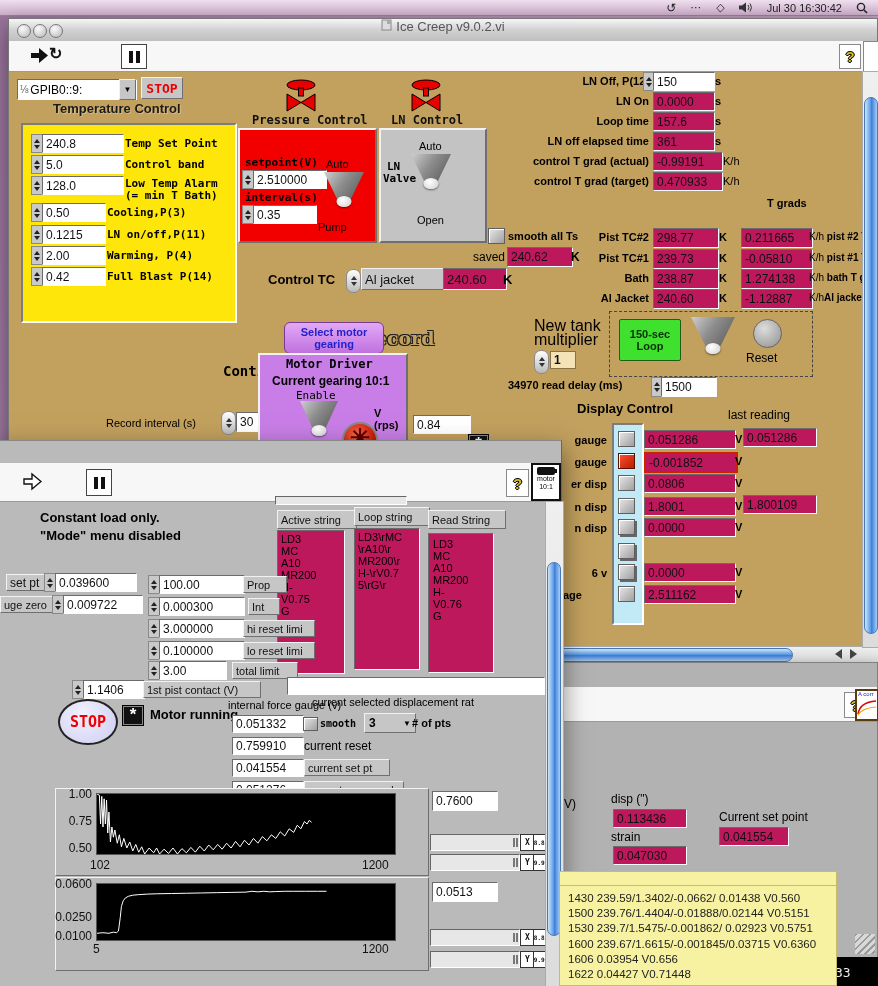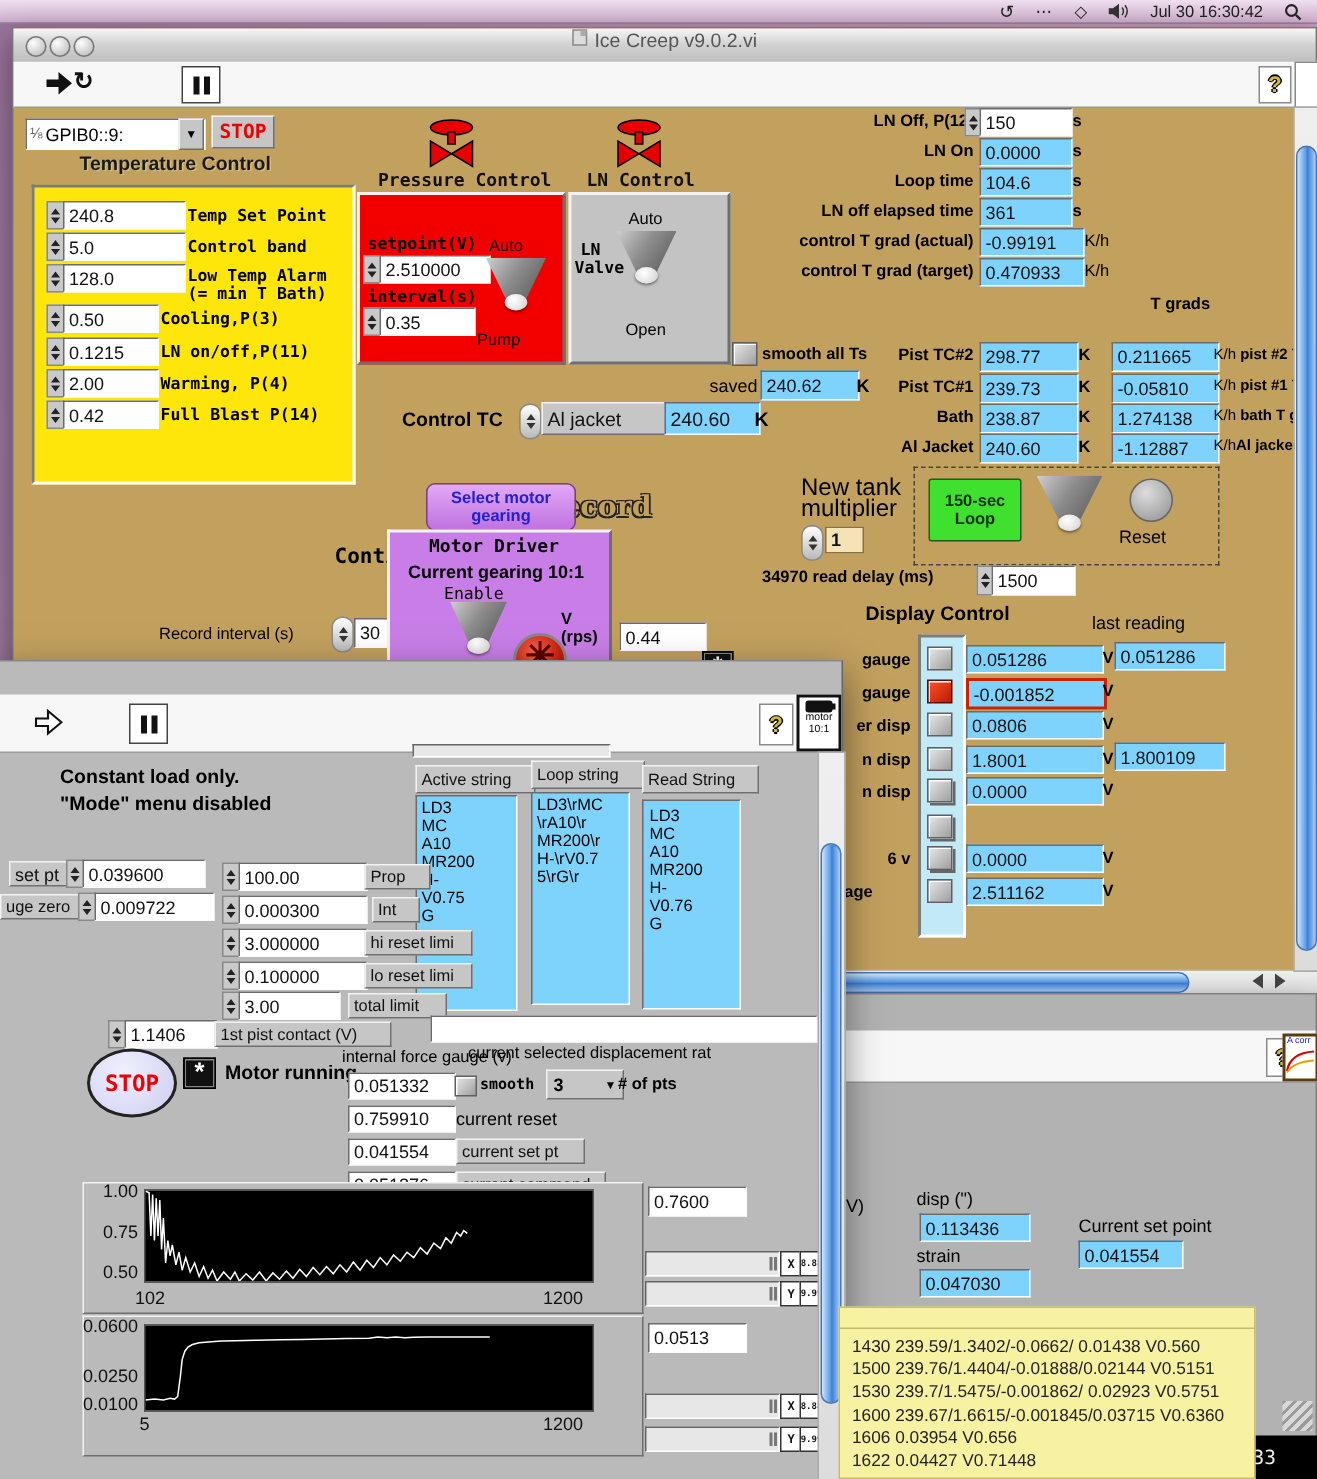--- a/index.html
+++ b/index.html
@@ -5,21 +5,21 @@
   html,body{margin:0;padding:0}
   body{position:relative;width:878px;height:986px;overflow:hidden;
        font-family:"Liberation Sans",sans-serif;
        background:linear-gradient(105deg,#9a749c 0%,#b18cb0 40%,#c7a3c4 100%)}
   .abs{position:absolute}
   .mono{font-family:"DejaVu Sans Mono",monospace;font-weight:bold}
   .b{font-weight:bold}
   .nw{white-space:nowrap}
   .clip{overflow:hidden}
   
-  .disp{background:#7dd3fc;border-top:1px solid #6b6b6b;border-left:1px solid #6b6b6b;
+  .disp{background:#be185d;border-top:1px solid #6b6b6b;border-left:1px solid #6b6b6b;
         border-bottom:1px solid #fdfdfd;border-right:1px solid #fdfdfd}
   .edit{background:#fff;border-top:1px solid #6b6b6b;border-left:1px solid #6b6b6b;
         border-bottom:1px solid #fdfdfd;border-right:1px solid #fdfdfd}
   .raised{background:#c6c6c6;border-top:1px solid #f2f2f2;border-left:1px solid #f2f2f2;
         border-bottom:1px solid #6f6f6f;border-right:1px solid #6f6f6f}
   .sunkpane{border-top:2px solid #7c7c7c;border-left:2px solid #7c7c7c;
         border-bottom:2px solid #fff;border-right:2px solid #fff}
   .fld{font-size:12px;display:flex;align-items:center;padding:0 3px;white-space:nowrap;overflow:hidden;color:#111}
   .spin{width:10px;display:flex;flex-direction:column;justify-content:center;align-items:center;
         background:#c9c9c9;border:1px solid #888}
@@ -232,21 +232,21 @@
   <div class="abs spin" style="left:634px;top:53px;height:17px">
       <i class="u"></i>
       <i class="d"></i>
     </div>
   <div class="abs edit fld" style="left:644px;top:53px;width:54px;height:17px">150</div>
   <div class="abs b" style="left:706px;top:56px;font-size:11px">s</div>
   <div class="abs b nw" style="left:490px;top:76px;width:150px;text-align:right;font-size:11px">LN On</div>
   <div class="abs disp fld" style="left:644px;top:73px;width:54px;height:17px">0.0000</div>
   <div class="abs b" style="left:706px;top:76px;font-size:11px">s</div>
   <div class="abs b nw" style="left:490px;top:96px;width:150px;text-align:right;font-size:11px">Loop time</div>
-  <div class="abs disp fld" style="left:644px;top:93px;width:54px;height:17px">104.6</div>
+  <div class="abs disp fld" style="left:644px;top:93px;width:54px;height:17px">157.6</div>
   <div class="abs b" style="left:706px;top:96px;font-size:11px">s</div>
   <div class="abs b nw" style="left:490px;top:116px;width:150px;text-align:right;font-size:11px">LN  off elapsed time</div>
   <div class="abs disp fld" style="left:644px;top:113px;width:54px;height:17px">361</div>
   <div class="abs b" style="left:706px;top:116px;font-size:11px">s</div>
   <div class="abs b nw" style="left:490px;top:136px;width:150px;text-align:right;font-size:11px">control T grad (actual)</div>
   <div class="abs disp fld" style="left:644px;top:133px;width:62px;height:17px">-0.99191</div>
   <div class="abs" style="left:714px;top:136px;font-size:11px">K/h</div>
   <div class="abs b nw" style="left:490px;top:156px;width:150px;text-align:right;font-size:11px">control T grad (target)</div>
   <div class="abs disp fld" style="left:644px;top:153px;width:62px;height:17px">0.470933</div>
   <div class="abs" style="left:714px;top:156px;font-size:11px">K/h</div>
@@ -320,21 +320,21 @@
   <div class="abs raised" style="left:249px;top:334px;width:146px;height:90px;background:#c87ee6;border-width:2px">
     <div class="abs mono" style="left:26px;top:2px;font-size:12px">Motor Driver</div>
     <div class="abs b" style="left:12px;top:19px;font-size:12px">Current gearing 10:1</div>
     <div class="abs mono" style="left:36px;top:34px;font-size:11px;font-weight:normal">Enable</div>
     <div class="abs knob" style="left:40px;top:46px;width:38px;height:36px">
         <div class="cone"></div>
         <div class="tip"></div>
       </div>
     <div class="abs b" style="left:114px;top:52px;font-size:11px">V (rps)</div>
   </div>
-  <div class="abs edit fld" style="left:404px;top:396px;width:50px;height:17px">0.44</div>
+  <div class="abs edit fld" style="left:404px;top:396px;width:50px;height:17px">0.84</div>
   <div class="abs" style="left:333px;top:403px;width:32px;height:32px;border-radius:50%;background:radial-gradient(circle at 40% 35%,#ff6a4a,#c01000 70%,#700);border:2px solid #888;color:#5a0000;font-weight:bold;font-size:24px;text-align:center;line-height:28px">✳</div>
   <div class="abs mono" style="left:390px;top:420px;font-size:12px">Run state</div>
   <div class="abs star" style="left:459px;top:415px;width:19px;height:19px;line-height:18px">*</div>
 
   <div class="abs b" style="left:568px;top:382px;font-size:13px">Display Control</div>
   <div class="abs" style="left:719px;top:389px;font-size:12px">last reading</div>
   <div class="abs sunkpane" style="left:603px;top:404px;width:28px;height:198px;background:#c2e9f6"></div>
 
   <div class="abs b nw" style="left:538px;top:415px;width:60px;text-align:right;font-size:11px">gauge</div>
   <div class="abs chk" style="left:609px;top:412px"></div>

